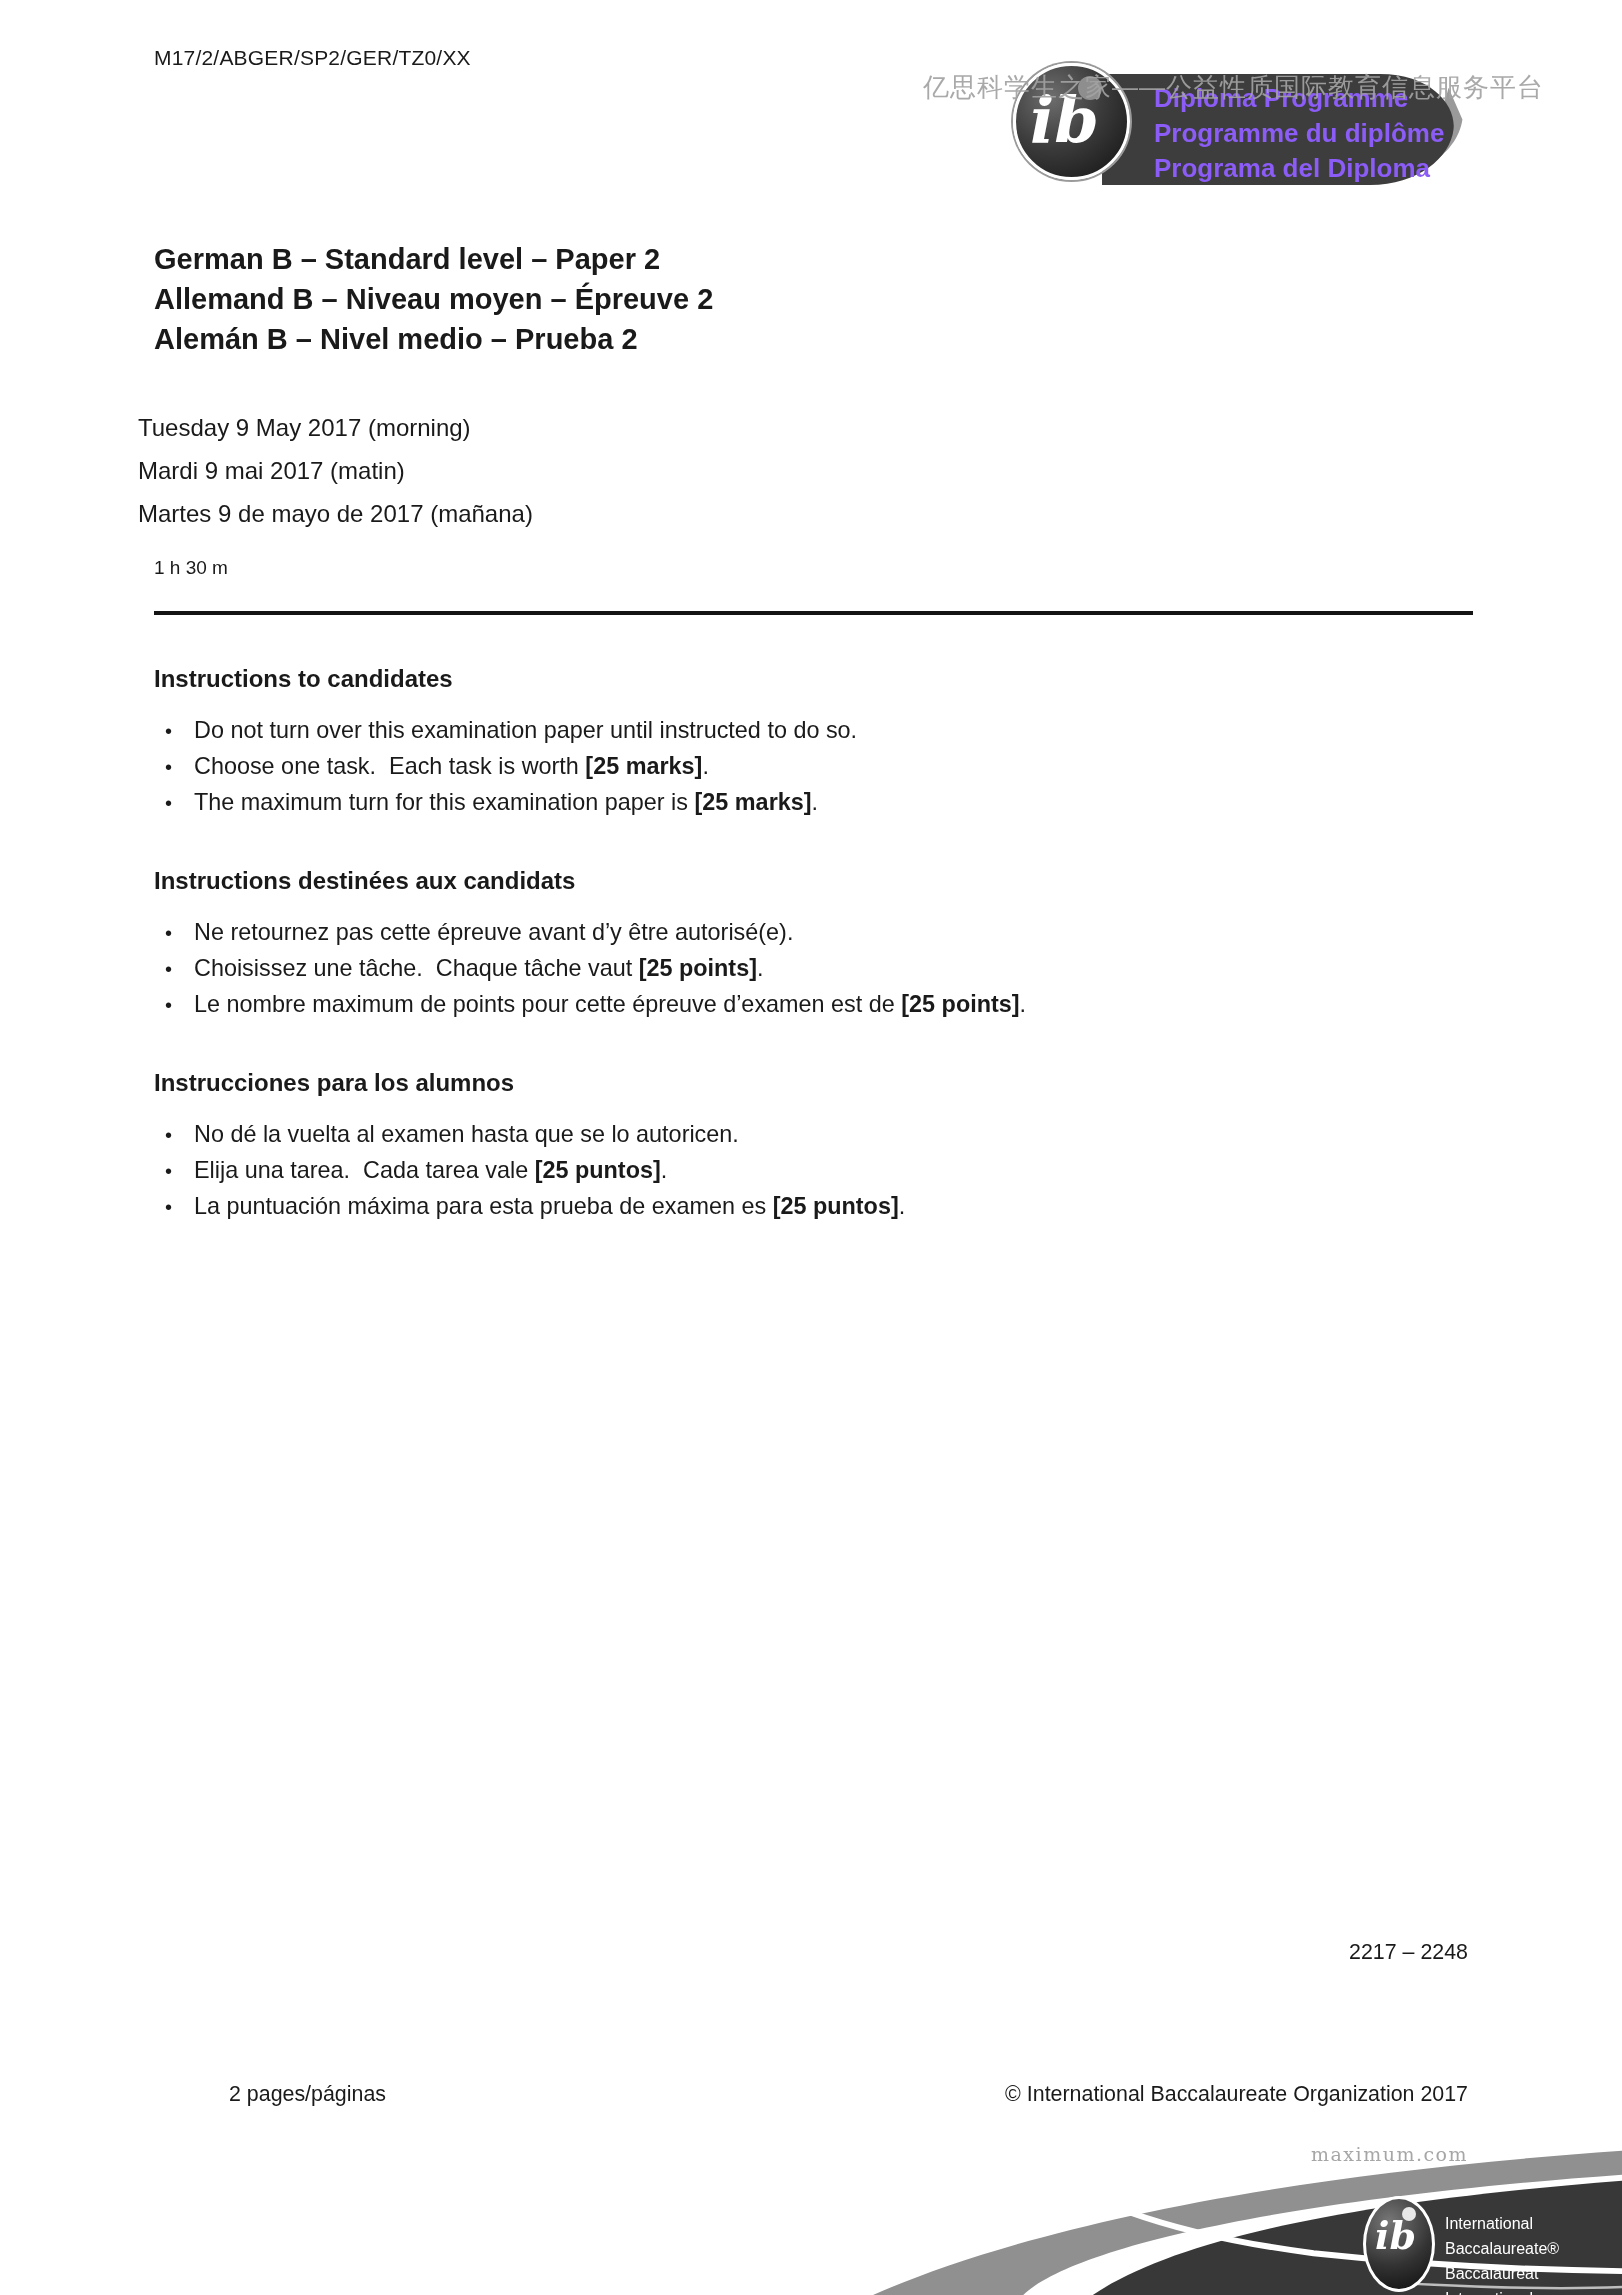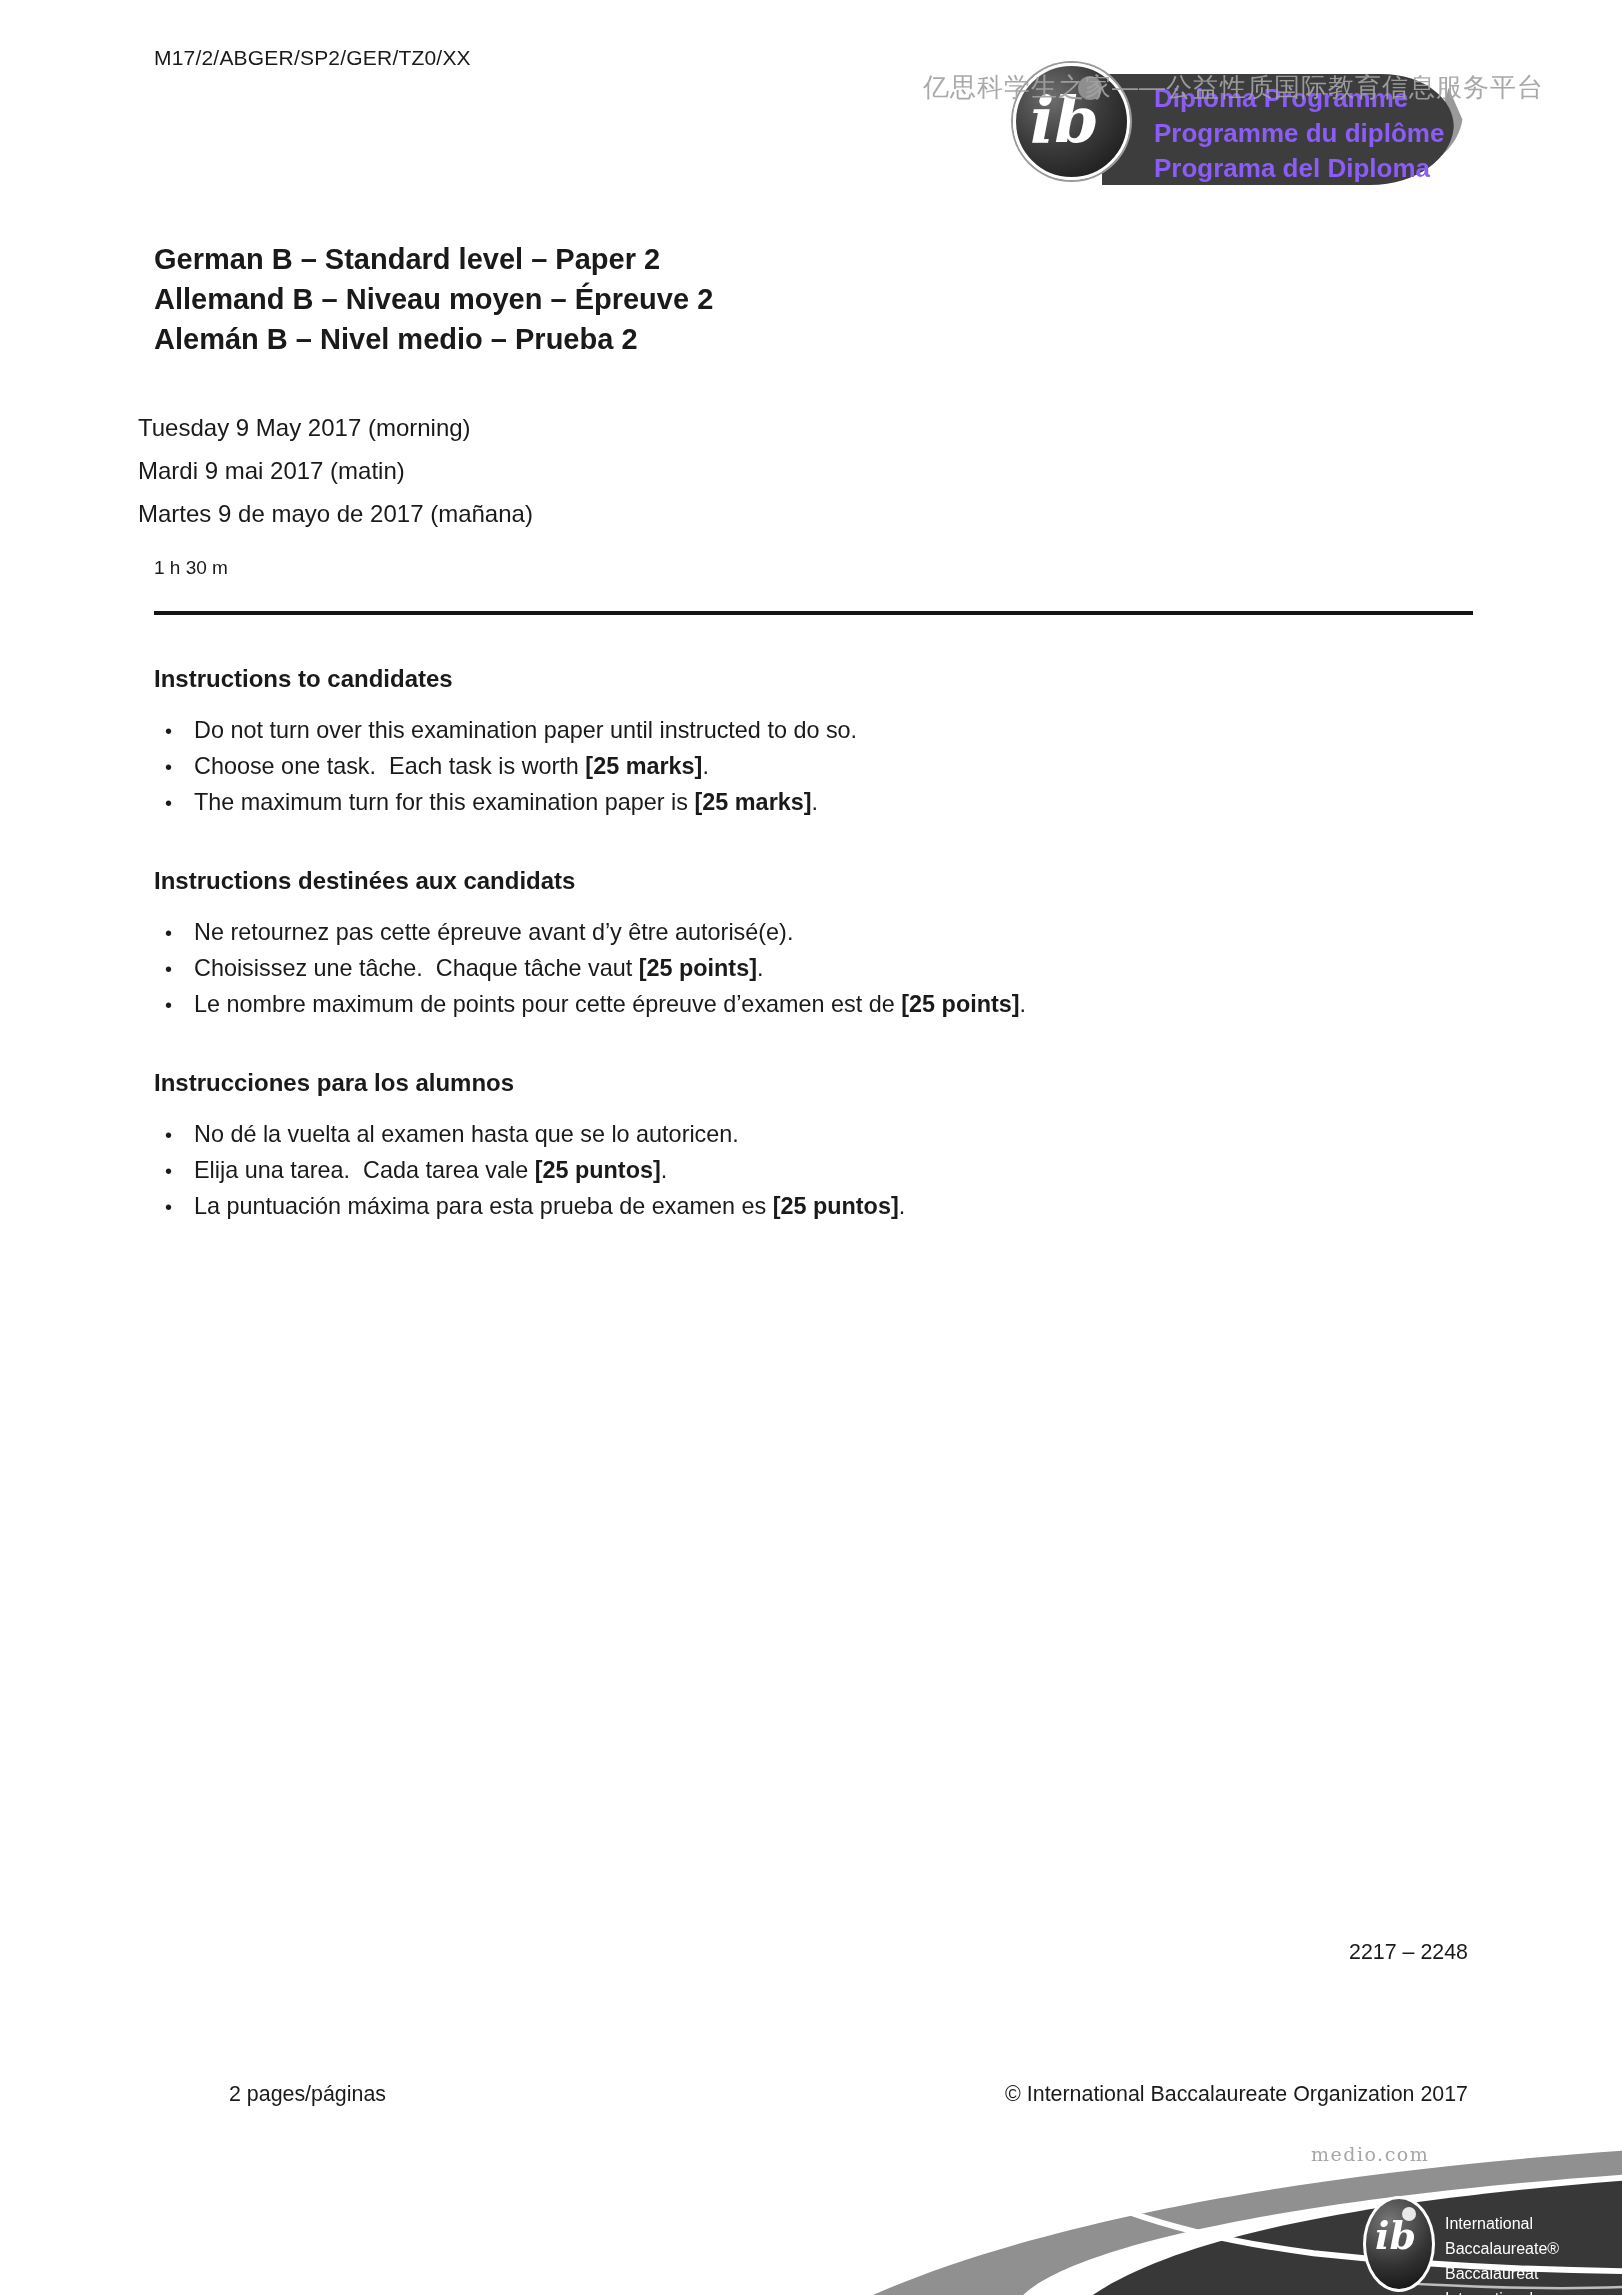--- a/index.html
+++ b/index.html
@@ -161,21 +161,21 @@
     </div>
     <div class="bullet-row">
       <span class="bullet-glyph">•</span>
       <span class="bullet-text"><span>La puntuación máxima para esta prueba de examen es </span><b>[25 puntos]</b><span>.</span></span>
     </div>
   </div>
 
   <div class="abs footer-pages">2 pages/páginas</div>
   <div class="abs footer-number">2217 – 2248</div>
   <div class="abs footer-copy">© International Baccalaureate Organization 2017</div>
-  <div class="abs watermark-bottom">medio.com</div>
+  <div class="abs watermark-bottom">maximum.com</div>
 
   <svg class="abs corner-svg" viewBox="0 0 781 177">
     <path d="M 27,177 C 160,118 400,58 781,32 L 781,56 C 420,82 225,132 178,177 Z" fill="#909090"></path>
     <path d="M 781,62 C 500,84 330,122 248,177 L 781,177 Z" fill="#383838"></path>
     <path d="M 185,42 C 245,88 340,118 470,135 C 600,149 700,152 781,153" fill="none" stroke="#ffffff" stroke-width="6"></path>
     <path d="M 540,164 C 640,170 730,171 781,169" fill="none" stroke="#bdbdbd" stroke-width="2.5"></path>
   </svg>
 
   <div class="abs corner-oval">
     <span class="ib-letters">ib</span>

